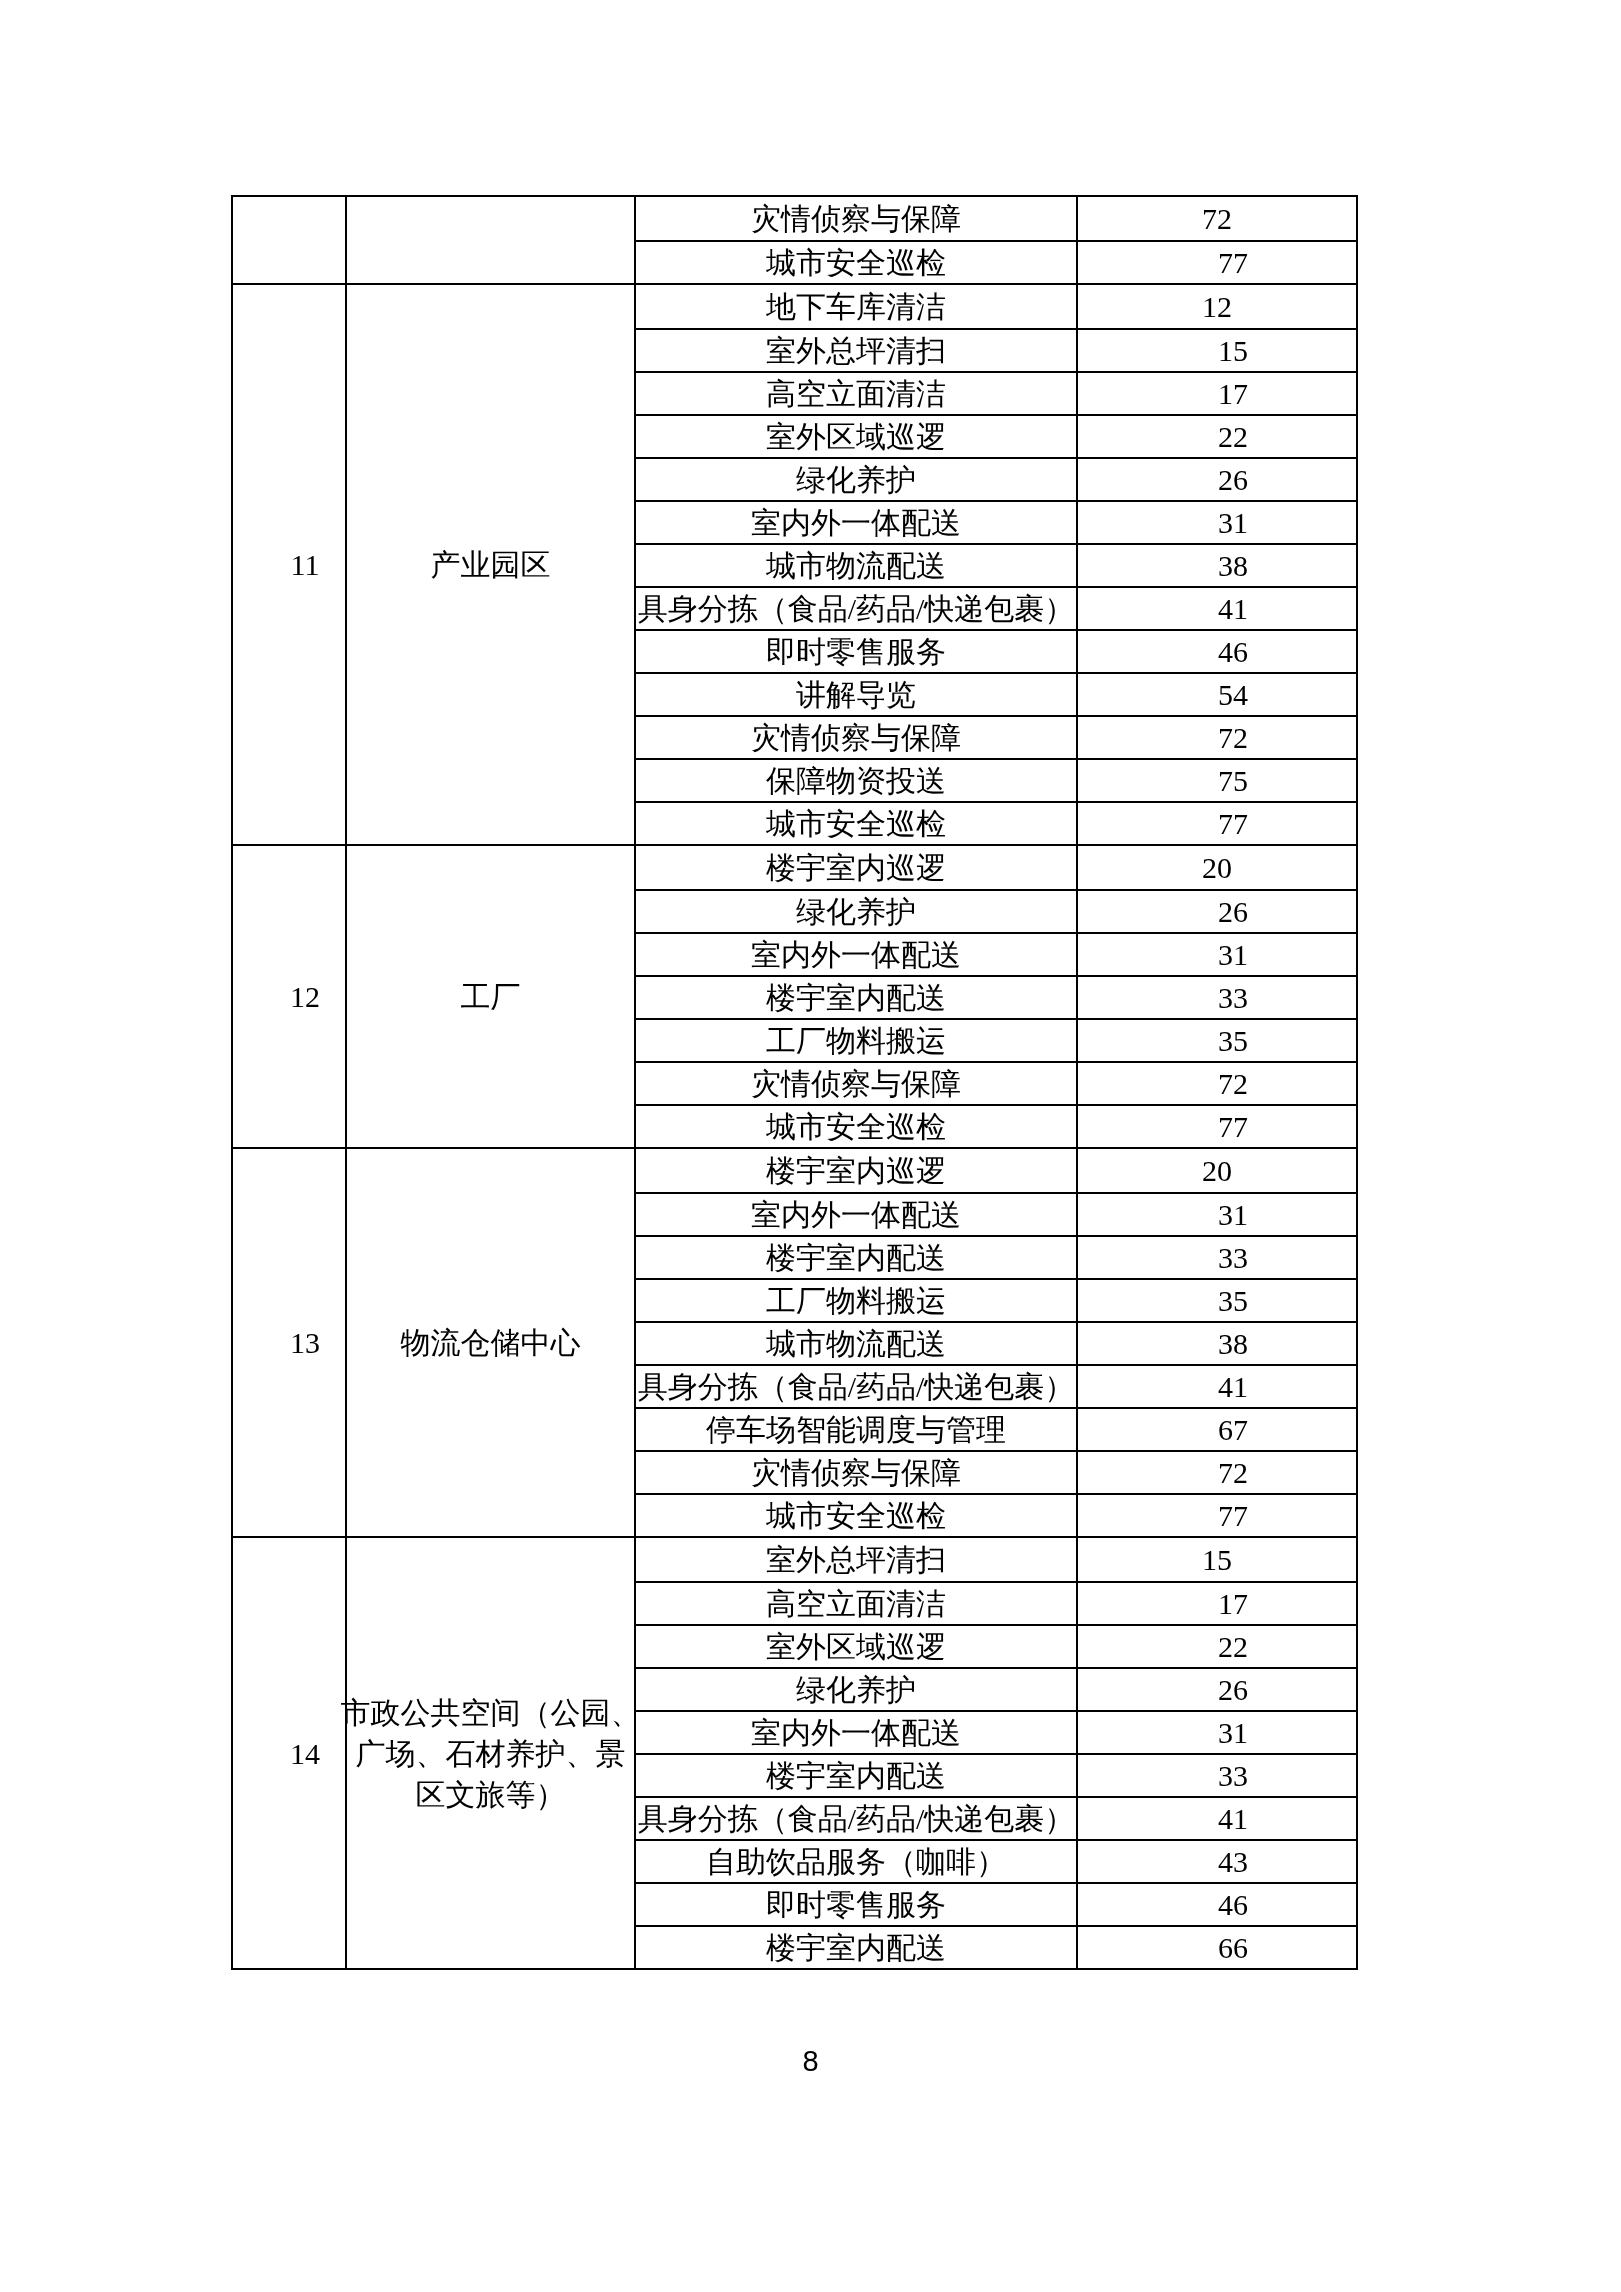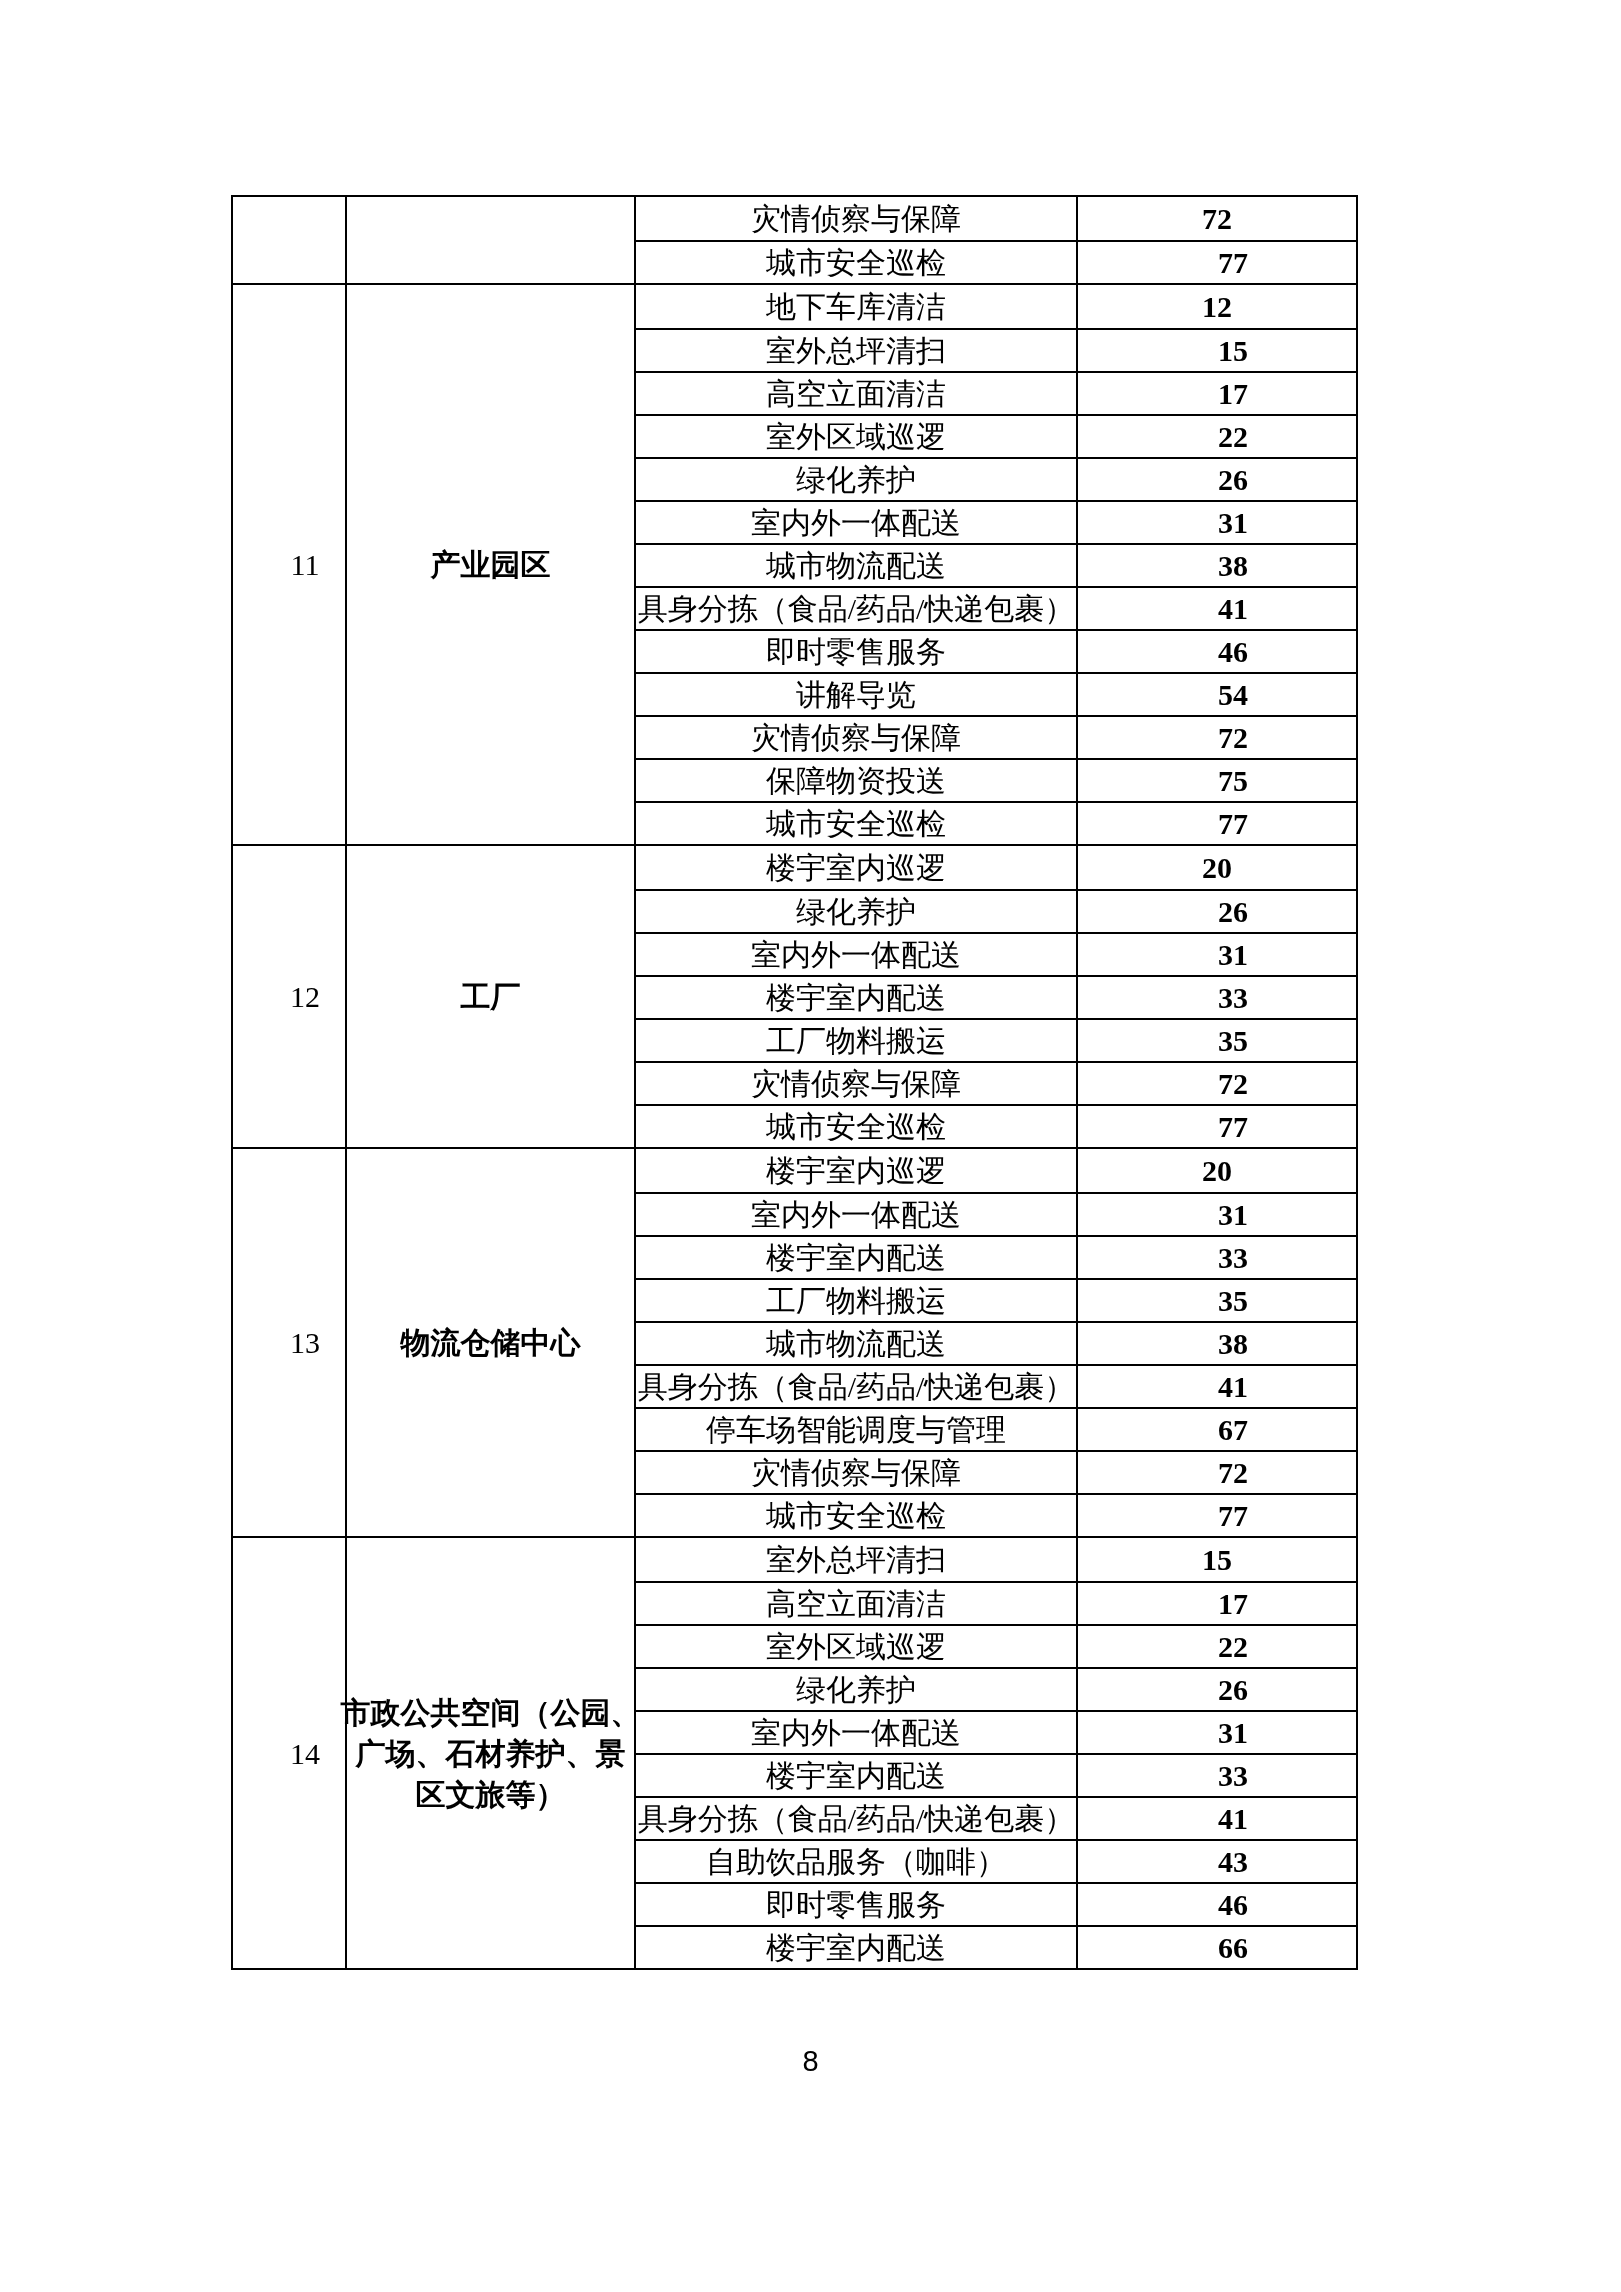--- a/index.html
+++ b/index.html
@@ -23,26 +23,26 @@
   .section{display:flex;}
   .section + .section{border-top:2.9px solid #000;}
   .cell{
     display:flex;align-items:center;justify-content:center;
     box-sizing:border-box;
     text-align:center;
     font-size:30px;
     line-height:41px;
   }
   .num{width:114px;border-right:2px solid #000;flex:none;padding-left:32px;}
-  .scene{width:289px;border-right:2px solid #000;flex:none;white-space:pre;font-weight:bold;}
+  .scene{width:289px;border-right:2px solid #000;flex:none;white-space:pre;}
   .rows{flex:1;display:flex;flex-direction:column;min-width:0;}
   .trow{display:flex;height:43px;box-sizing:border-box;flex:none;}
   .trow + .trow{border-top:2px solid #000;gap:32px;}
   .task{width:442px;border-right:2px solid #000;flex:none;white-space:nowrap;overflow:visible;}
-  .value{flex:1;font-weight:bold;}
+  .value{flex:1;}
   .page-number{
     position:absolute;
     left:0;top:2045px;width:100%;
     text-align:center;
     font-family:"Liberation Sans","DejaVu Sans",sans-serif;
     font-size:29px;
     line-height:33px;
   }
 </style>
 </head>

